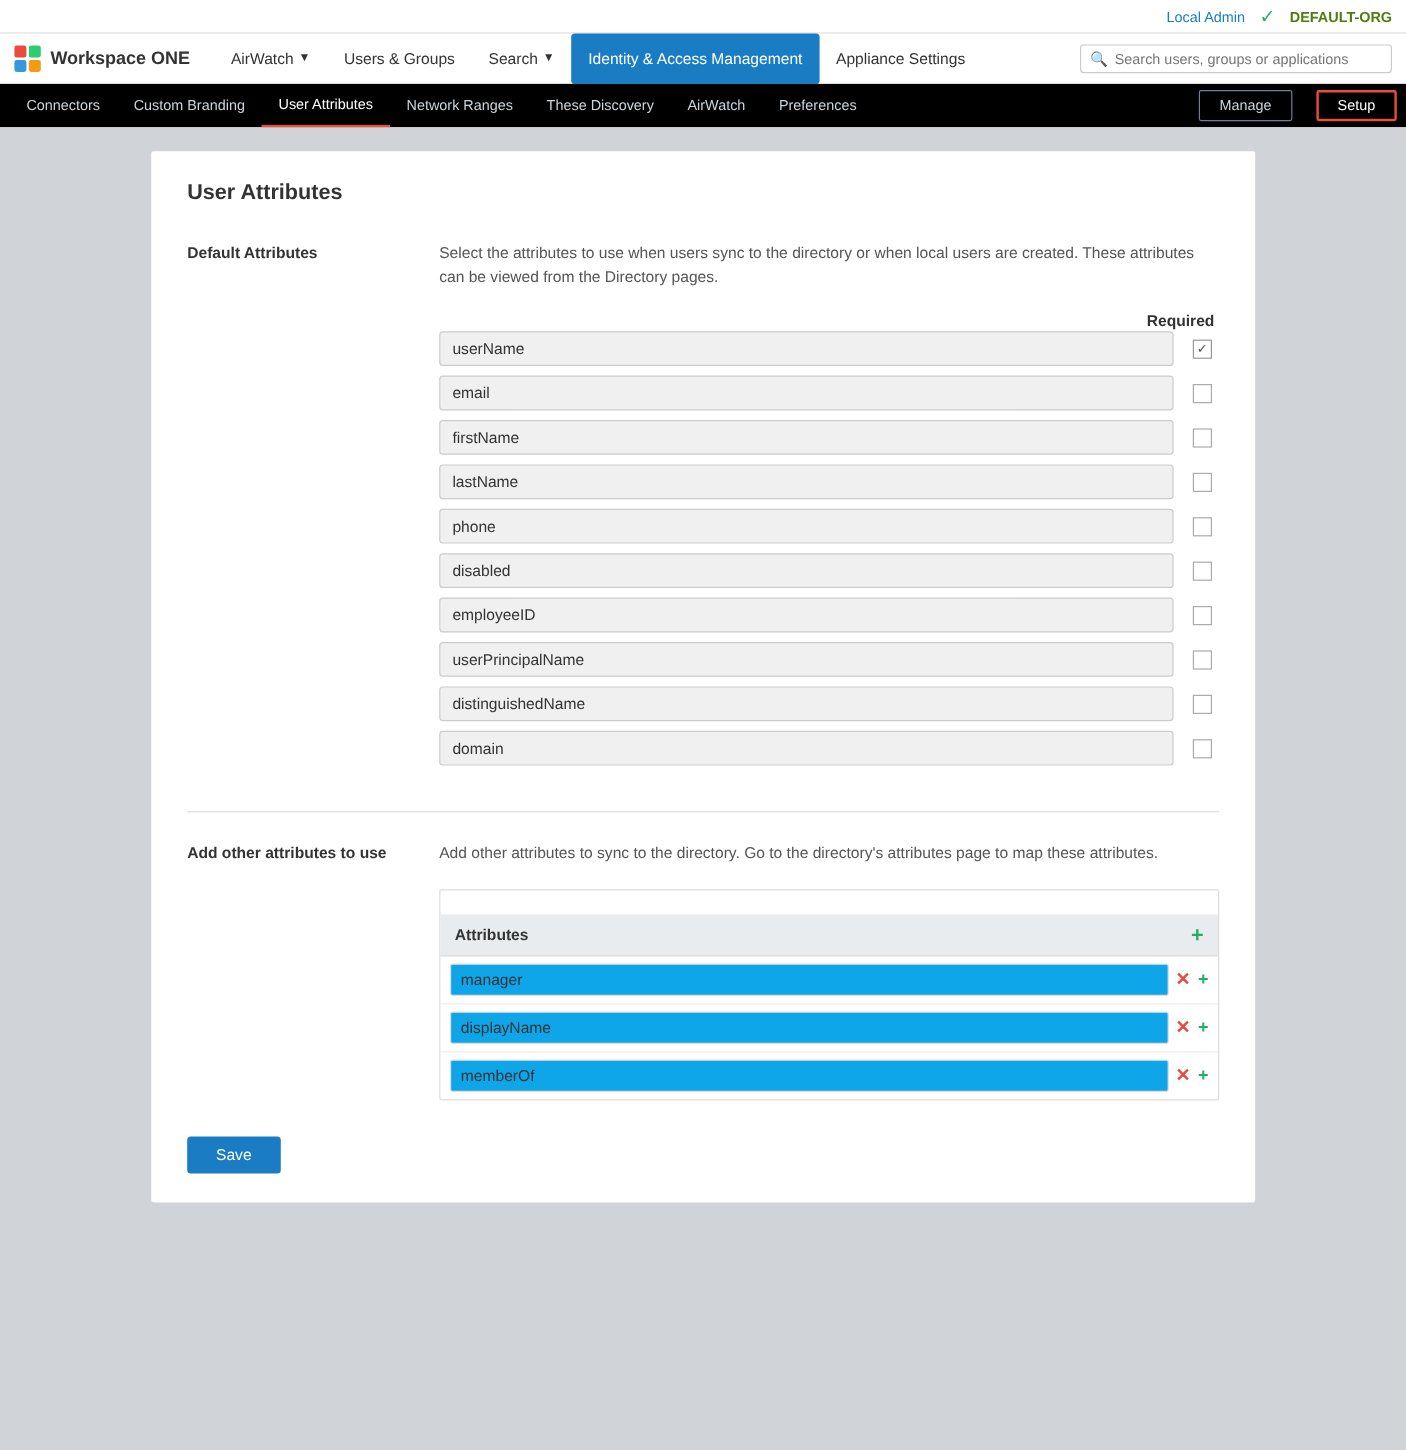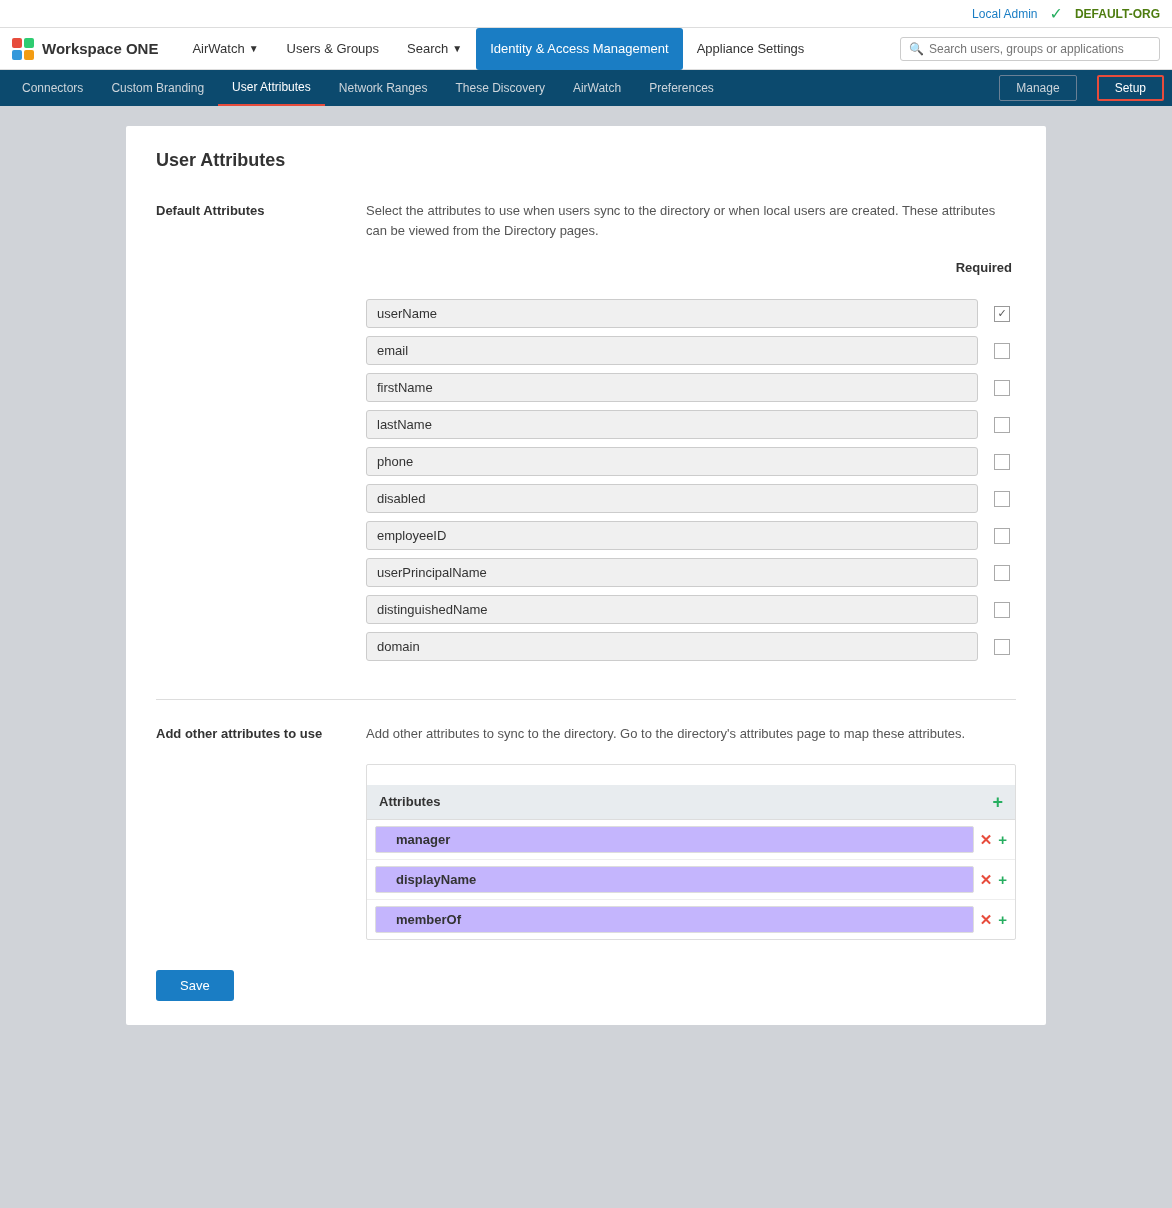--- a/index.html
+++ b/index.html
@@ -80,21 +80,21 @@
       padding: 0 12px;
       height: 28px;
       font-size: 12px;
     }
     .admin-info { display: flex; align-items: center; gap: 12px; }
     .admin-name { color: #1a7dc4; cursor: pointer; }
     .org-name { font-weight: bold; color: #4d7c0f; }
 
     
     .secondary-nav {
-      background: #0c4a6e;
+      background: #000000;
       display: flex;
       align-items: center;
       height: 36px;
       padding: 0 8px;
     }
     .sec-nav-item {
       padding: 0 14px;
       height: 36px;
       display: flex;
       align-items: center;
@@ -164,21 +164,21 @@
       margin-bottom: 20px;
       line-height: 1.5;
     }
 
     
     .required-header {
       text-align: right;
       font-weight: bold;
       font-size: 13px;
       color: #333;
-      margin-bottom: 24px;
+      margin-bottom: 1px;
       padding-right: 4px;
     }
     .attr-row {
       display: flex;
       align-items: center;
       margin-bottom: 8px;
       gap: 10px;
     }
     .attr-input {
       flex: 1;
@@ -251,28 +251,27 @@
     .add-attr-row {
       display: flex;
       align-items: center;
       padding: 6px 8px;
       border-bottom: 1px solid #eee;
       gap: 6px;
     }
     .add-attr-row:last-child { border-bottom: none; }
     .add-attr-input {
       flex: 1;
-      padding: 5px 20px;
+      padding: 5px 8px;
       border: 1px solid #ddd;
       border-radius: 2px;
       font-size: 13px;
       color: #333;
       outline: none;
-      background: #c4b5fd;
-      font-weight: bold;
+      background: #0ea5e9;
     }
     .icon-btn {
       cursor: pointer;
       font-size: 15px;
       font-weight: bold;
       line-height: 1;
     }
     .icon-btn.red { color: #e74c3c; }
     .icon-btn.green { color: #27ae60; }
 

